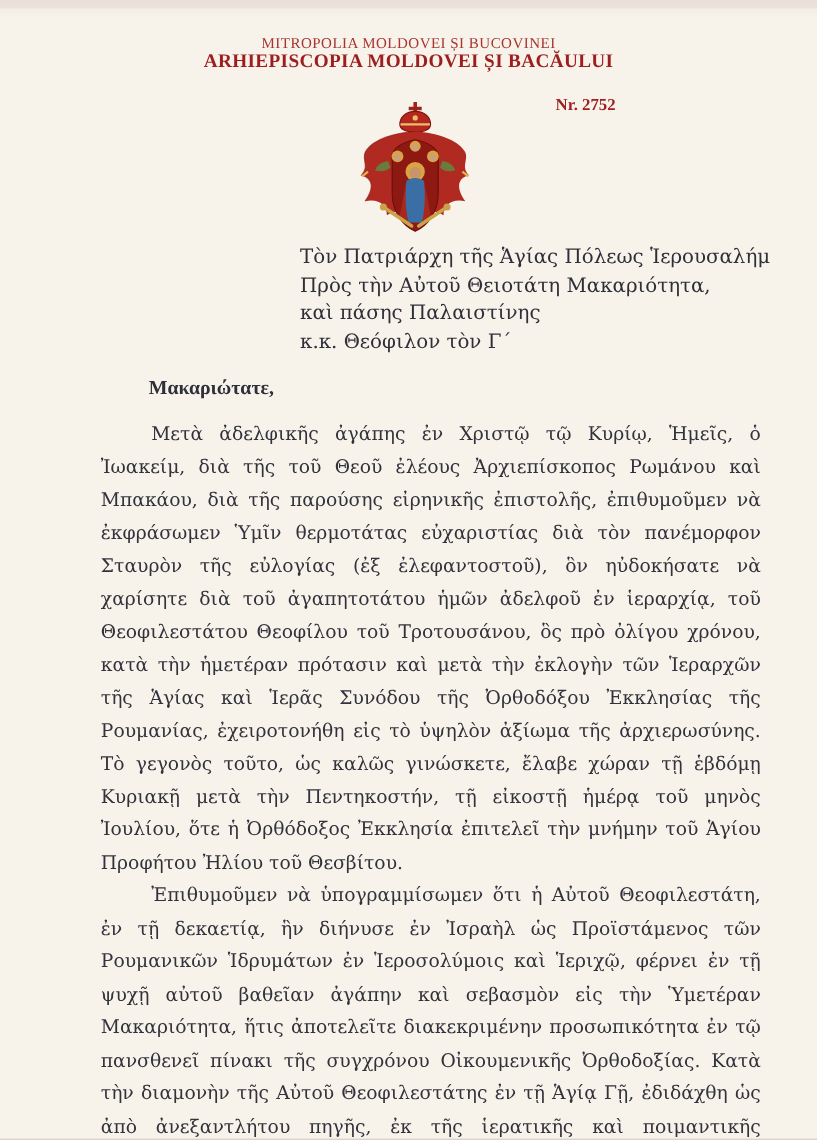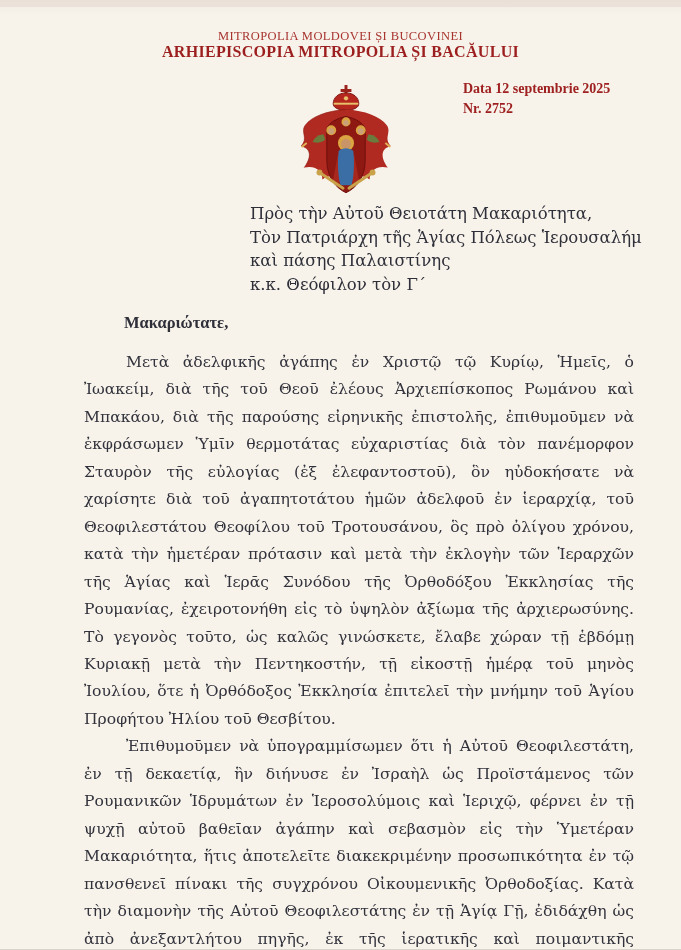--- a/index.html
+++ b/index.html
@@ -34,25 +34,24 @@
              font-size:15.6px;line-height:27.45px;text-align:justify;color:#32323c;}
   .body-text p{margin:0;text-indent:42px;}
 </style>
 </head>
 <body>
 
 <div class="page">
   <div class="scan-edge"></div>
 
   <div class="hdr hdr-1">MITROPOLIA MOLDOVEI ȘI BUCOVINEI</div>
-  <div class="hdr hdr-2">ARHIEPISCOPIA MITROPOLIA ȘI BACĂULUI</div>
+  <div class="hdr hdr-2">ARHIEPISCOPIA MOLDOVEI ȘI BACĂULUI</div>
 
 
   <div class="refblock">
-    <div>Data 12 septembrie 2025</div>
     <div>Nr. 2752</div>
   </div>
 
   <svg class="crest" viewBox="0 0 120 124" aria-hidden="true">
 
     <path d="M58.5 1 h3 v4 h4 v3 h-4 v5 h-3 v-5 h-4 v-3 h4 z" fill="#9c221c"></path>
 
     <path d="M60 9 c8 0 13 5 13 11 c0 4 -5 6.5 -13 6.5 c-8 0 -13 -2.5 -13 -6.5 c0 -6 5 -11 13 -11 z" fill="#b5271e" stroke="#7c1512" stroke-width="1"></path>
     <path d="M47.5 20 h25" stroke="#e6c06a" stroke-width="2"></path>
     <circle cx="60" cy="14.5" r="2.2" fill="#e6c06a"></circle>
@@ -81,22 +80,22 @@
 
     <path d="M33 90 L57 106" stroke="#c9a24a" stroke-width="3" stroke-linecap="round"></path>
     <path d="M87 90 L63 106" stroke="#c9a24a" stroke-width="3" stroke-linecap="round"></path>
     <circle cx="33" cy="90" r="3" fill="#c9a24a"></circle>
     <circle cx="87" cy="90" r="3" fill="#c9a24a"></circle>
 
     <path d="M20 60 l-5 4 M100 60 l5 4" stroke="#e0b356" stroke-width="2"></path>
   </svg>
 
   <div class="recipient">
+    <div>Τὸν Πατριάρχη τῆς Ἁγίας Πόλεως Ἱερουσαλήμ</div>
     <div>Πρὸς τὴν Αὐτοῦ Θειοτάτη Μακαριότητα,</div>
-    <div>Τὸν Πατριάρχη τῆς Ἁγίας Πόλεως Ἱερουσαλήμ</div>
     <div>καὶ πάσης Παλαιστίνης</div>
     <div class="bold">κ.κ. Θεόφιλον τὸν Γ΄</div>
   </div>
 
   <div class="salutation">Μακαριώτατε,</div>
 
   <div class="body-text">
     <p>Μετὰ ἀδελφικῆς ἀγάπης ἐν Χριστῷ τῷ Κυρίῳ, Ἡμεῖς, ὁ Ἰωακείμ, διὰ τῆς τοῦ Θεοῦ ἐλέους Ἀρχιεπίσκοπος Ρωμάνου καὶ Μπακάου, διὰ τῆς παρούσης εἰρηνικῆς ἐπιστολῆς, ἐπιθυμοῦμεν νὰ ἐκφράσωμεν Ὑμῖν θερμοτάτας εὐχαριστίας διὰ τὸν πανέμορφον Σταυρὸν τῆς εὐλογίας (ἐξ ἐλεφαντοστοῦ), ὃν ηὐδοκήσατε νὰ χαρίσητε διὰ τοῦ ἀγαπητοτάτου ἡμῶν ἀδελφοῦ ἐν ἱεραρχίᾳ, τοῦ Θεοφιλεστάτου Θεοφίλου τοῦ Τροτουσάνου, ὃς πρὸ ὀλίγου χρόνου, κατὰ τὴν ἡμετέραν πρότασιν καὶ μετὰ τὴν ἐκλογὴν τῶν Ἱεραρχῶν τῆς Ἁγίας καὶ Ἱερᾶς Συνόδου τῆς Ὀρθοδόξου Ἐκκλησίας τῆς Ρουμανίας, ἐχειροτονήθη εἰς τὸ ὑψηλὸν ἀξίωμα τῆς ἀρχιερωσύνης. Τὸ γεγονὸς τοῦτο, ὡς καλῶς γινώσκετε, ἔλαβε χώραν τῇ ἑβδόμῃ Κυριακῇ μετὰ τὴν Πεντηκοστήν, τῇ εἰκοστῇ ἡμέρᾳ τοῦ μηνὸς Ἰουλίου, ὅτε ἡ Ὀρθόδοξος Ἐκκλησία ἐπιτελεῖ τὴν μνήμην τοῦ Ἁγίου Προφήτου Ἠλίου τοῦ Θεσβίτου.</p>
     <p>Ἐπιθυμοῦμεν νὰ ὑπογραμμίσωμεν ὅτι ἡ Αὐτοῦ Θεοφιλεστάτη, ἐν τῇ δεκαετίᾳ, ἣν διήνυσε ἐν Ἰσραὴλ ὡς Προϊστάμενος τῶν Ρουμανικῶν Ἱδρυμάτων ἐν Ἱεροσολύμοις καὶ Ἱεριχῷ, φέρνει ἐν τῇ ψυχῇ αὐτοῦ βαθεῖαν ἀγάπην καὶ σεβασμὸν εἰς τὴν Ὑμετέραν Μακαριότητα, ἥτις ἀποτελεῖτε διακεκριμένην προσωπικότητα ἐν τῷ πανσθενεῖ πίνακι τῆς συγχρόνου Οἰκουμενικῆς Ὀρθοδοξίας. Κατὰ τὴν διαμονὴν τῆς Αὐτοῦ Θεοφιλεστάτης ἐν τῇ Ἁγίᾳ Γῇ, ἐδιδάχθη ὡς ἀπὸ ἀνεξαντλήτου πηγῆς, ἐκ τῆς ἱερατικῆς καὶ ποιμαντικῆς ἐμπειρίας τῆς Ὑμετέρας Μακαριότητος, ἀναλαμβάνων καὶ ἀφομοιοῦν πλείστους λειτουργικοὺς τύπους, ἔργα καὶ ἀρετὰς, ἃς ἐπιτελεῖτε μετὰ τοσαύτης ἀκριβείας.</p>
   </div>

